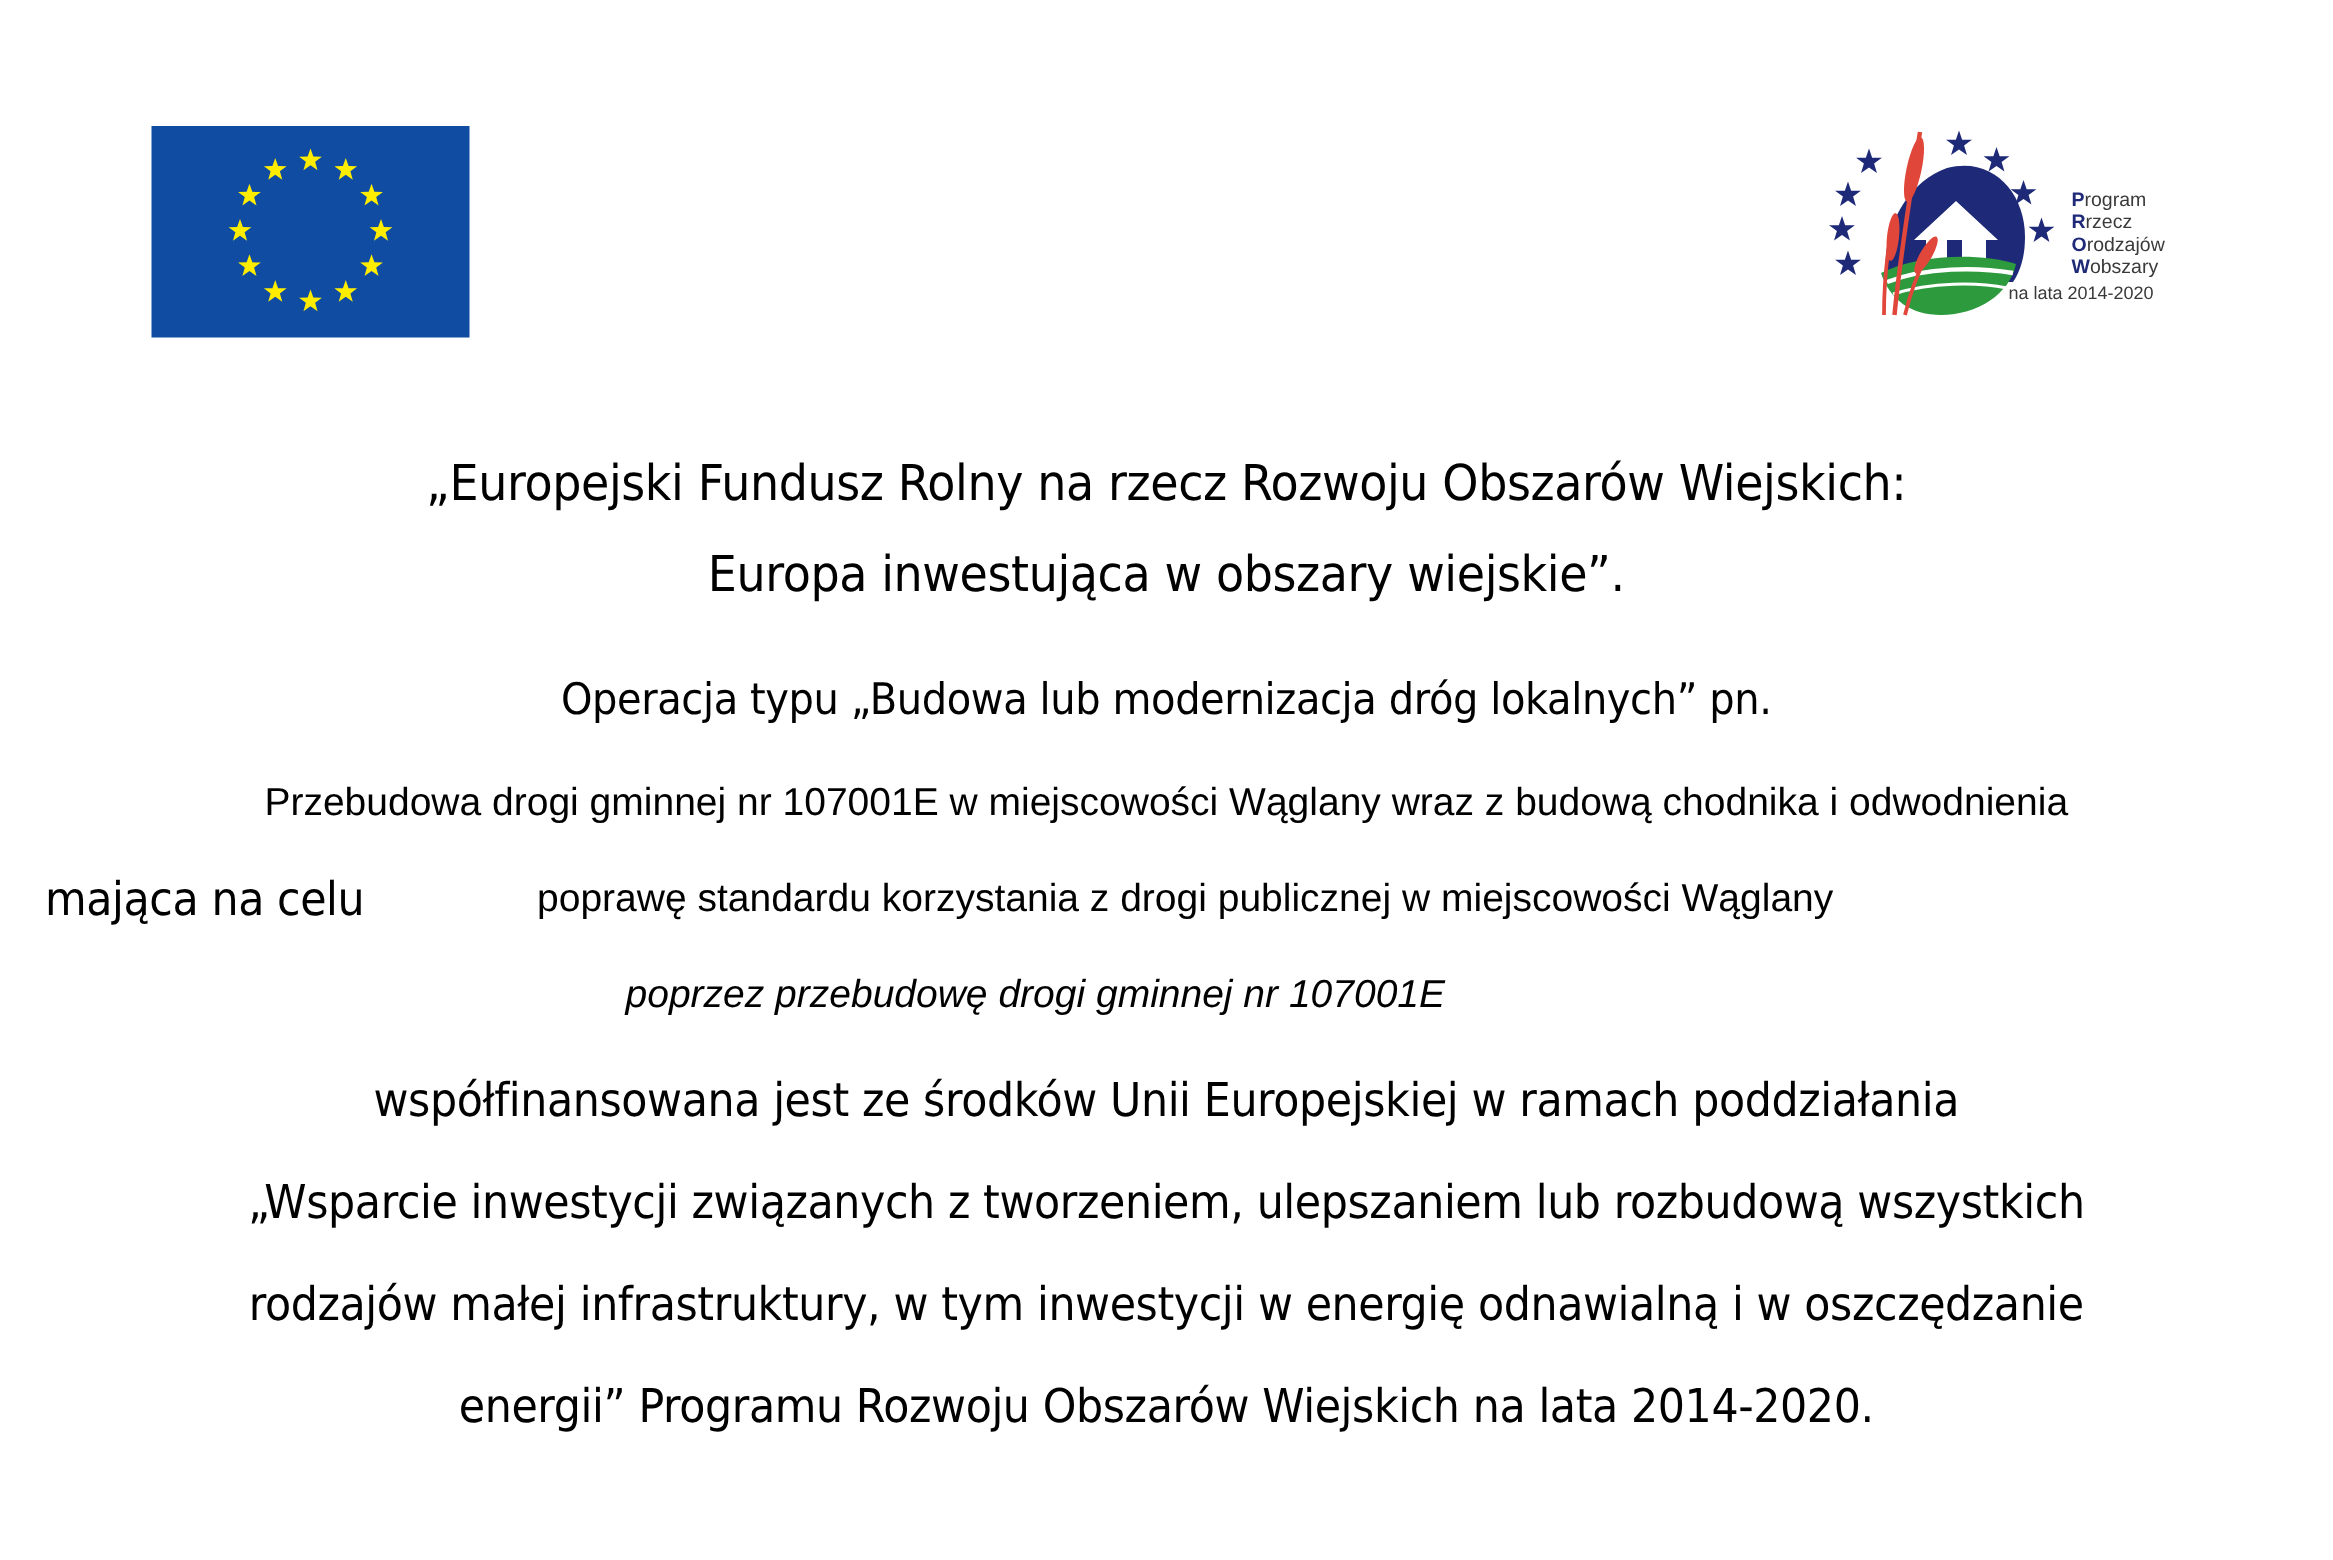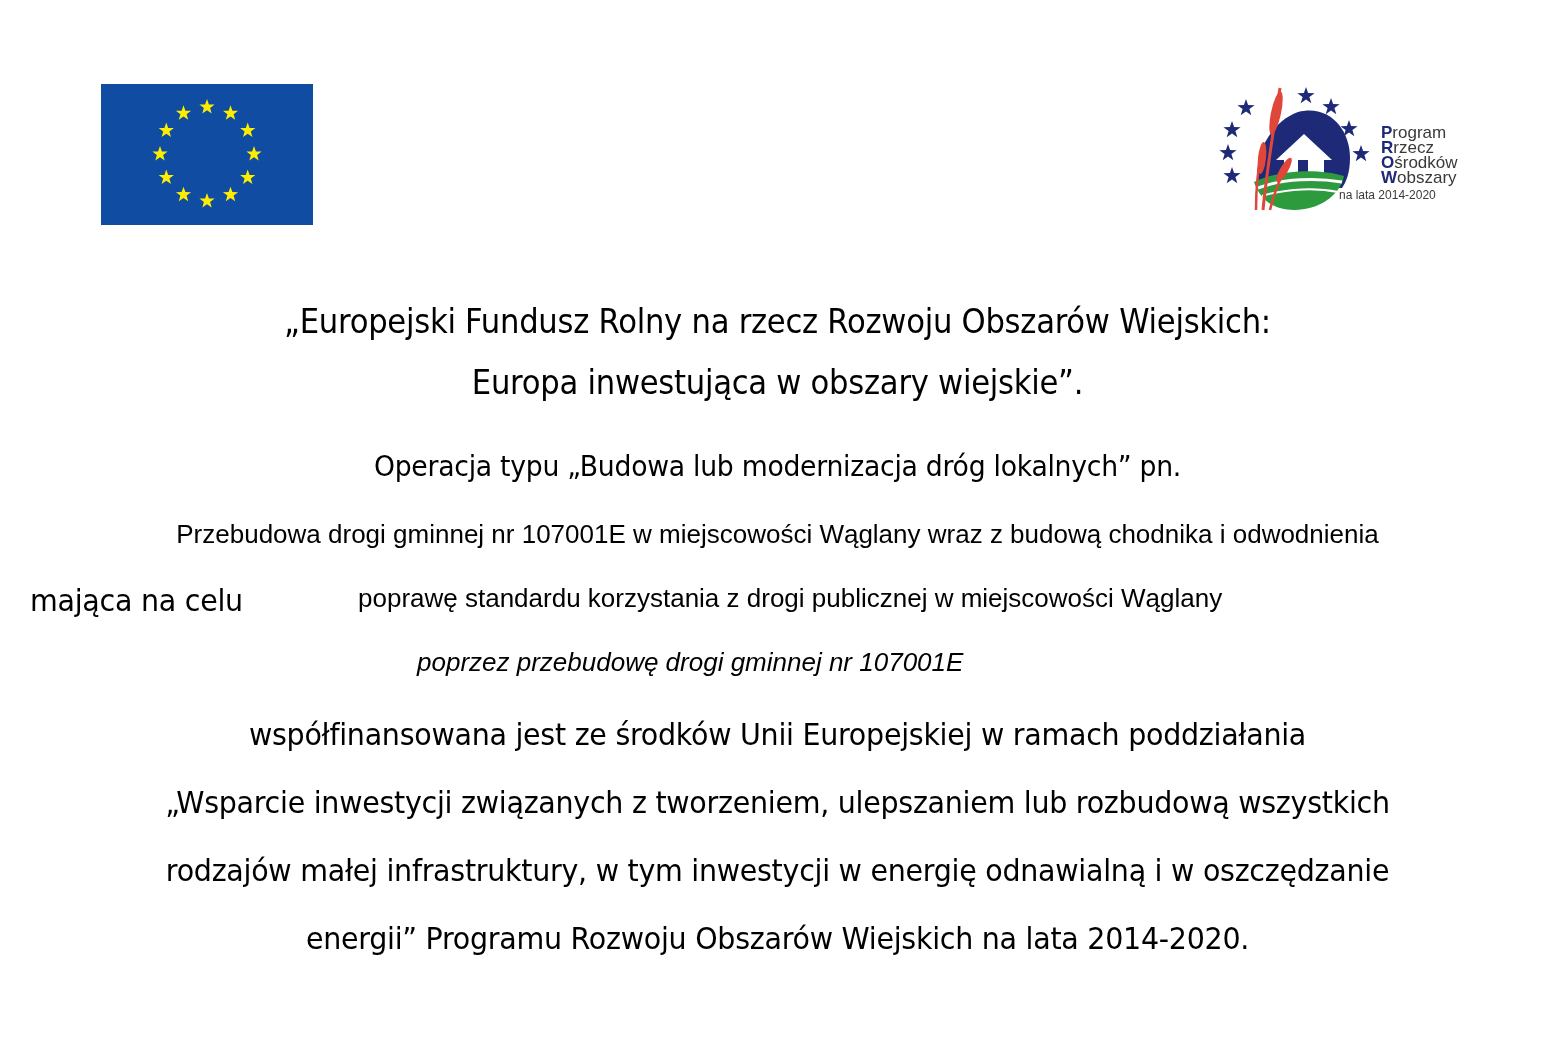--- a/index.html
+++ b/index.html
@@ -27,21 +27,21 @@
       left: 1218px;
       top: 78px;
       width: 225px;
       height: 140px;
     }
     .prow-text {
       position: absolute;
       left: 163px;
       top: 47px;
       font-family: "Liberation Sans", sans-serif;
-      font-size: 17px;
+      font-size: 13px;
       line-height: 15px;
       color: #3a3a3a;
     }
     .prow-text .cap { color: #1e2a78; font-weight: bold; }
     .prow-years {
       position: absolute;
       left: 121px;
       top: 110px;
       font-family: "Liberation Sans", sans-serif;
       font-size: 12px;
@@ -112,21 +112,21 @@
     <use href="#bstar" x="10" y="75"></use>
     <use href="#bstar" x="14" y="98"></use>
     <use href="#bstar" x="88" y="18"></use>
     <use href="#bstar" x="113" y="29"></use>
     <use href="#bstar" x="131" y="51"></use>
     <use href="#bstar" x="143" y="76"></use>
   </svg>
   <div class="prow-text">
     <div><span class="cap">P</span><span>rogram</span></div>
     <div><span class="cap">R</span><span>rzecz</span></div>
-    <div><span class="cap">O</span><span>środków</span></div>
+    <div><span class="cap">O</span><span>rodzajów</span></div>
     <div><span class="cap">W</span><span>obszary</span></div>
   </div>
   <div class="prow-years">na lata 2014-2020</div>
 </div>
 
 <div class="line verdana t-heading" style="top:302px;">„Europejski Fundusz Rolny na rzecz Rozwoju Obszarów Wiejskich:</div>
 <div class="line verdana t-heading" style="top:363px;">Europa inwestująca w obszary wiejskie”.</div>
 
 <div class="line verdana t-op" style="top:449px;">Operacja typu „Budowa lub modernizacja dróg lokalnych” pn.</div>
 

